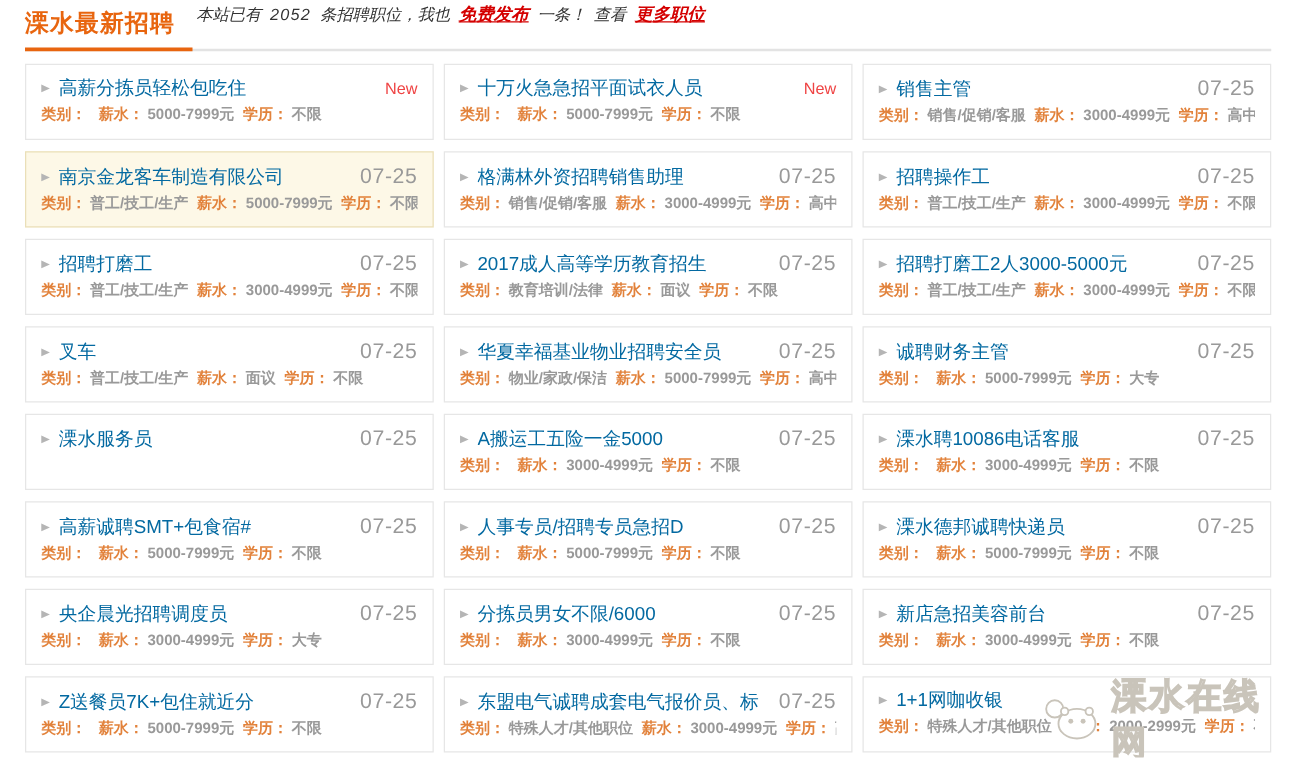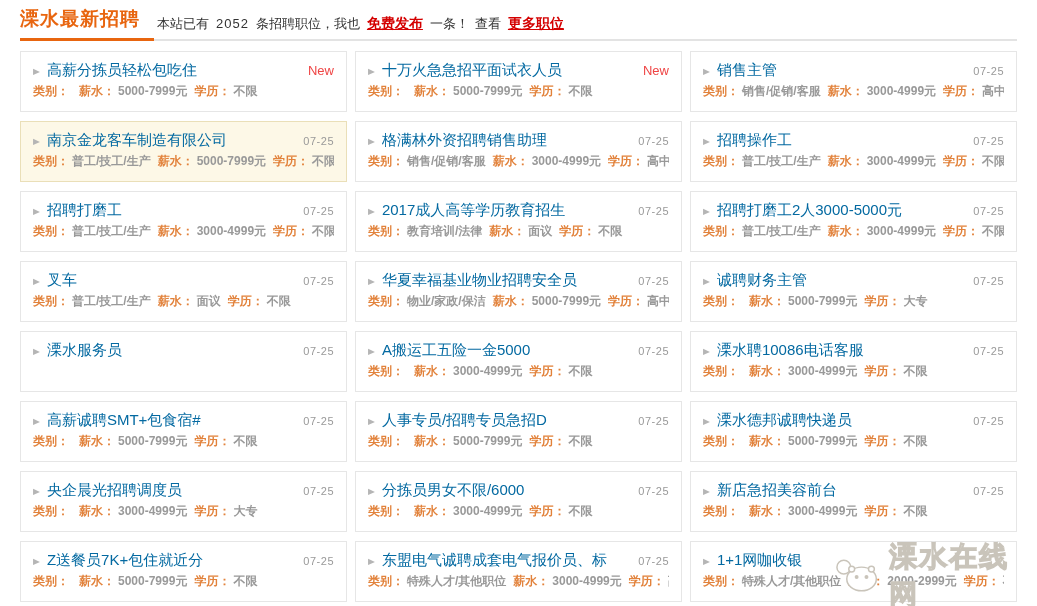--- a/index.html
+++ b/index.html
@@ -15,21 +15,21 @@
     border-bottom:2px solid #e3e3e3;
   }
   .title-wrap{
     border-bottom:3px solid #e8650f;margin-bottom:-2px;
     padding:8px 14px 6px 0;
   }
   .page-title{
     color:#e8650f;font-size:19px;font-weight:bold;letter-spacing:1px;
   }
   .header-right{
-    font-size:13px;color:#333;padding-bottom:6px;white-space:nowrap;
+    font-size:13px;color:#333;padding-bottom:18px;white-space:nowrap;font-style:italic;
   }
   .header-right .seg{margin:0 3px;}
   .header-right .count{margin:0 4px;letter-spacing:1px;}
   .red-link{
     color:#d40000;font-weight:bold;text-decoration:underline;
     font-size:14px;margin:0 4px;cursor:pointer;
   }
   .view-seg{margin-left:10px;}
   
   .grid{
@@ -47,21 +47,21 @@
   .title-row{display:flex;align-items:center;}
   .tri{
     font-size:9px;color:#b5b5b5;margin-right:7px;flex:0 0 auto;
     transform:scaleY(0.9);
   }
   .job-title{
     font-size:15px;color:#0369a1;flex:1 1 auto;
     white-space:nowrap;overflow:hidden;
   }
   .date{
-    font-size:11px;color:#999;margin-left:8px;flex:0 0 auto;
+    font-size:17px;color:#999;margin-left:8px;flex:0 0 auto;
     letter-spacing:0.5px;
   }
   .date.new{color:#ef4444;font-size:13px;letter-spacing:0;}
   .meta{
     margin-top:3px;font-size:12px;white-space:nowrap;overflow:hidden;font-weight:bold;
   }
   .lab{color:#e2823b;margin-right:3px;}
   .val{color:#999;margin-right:7px;}
   
   .watermark{

